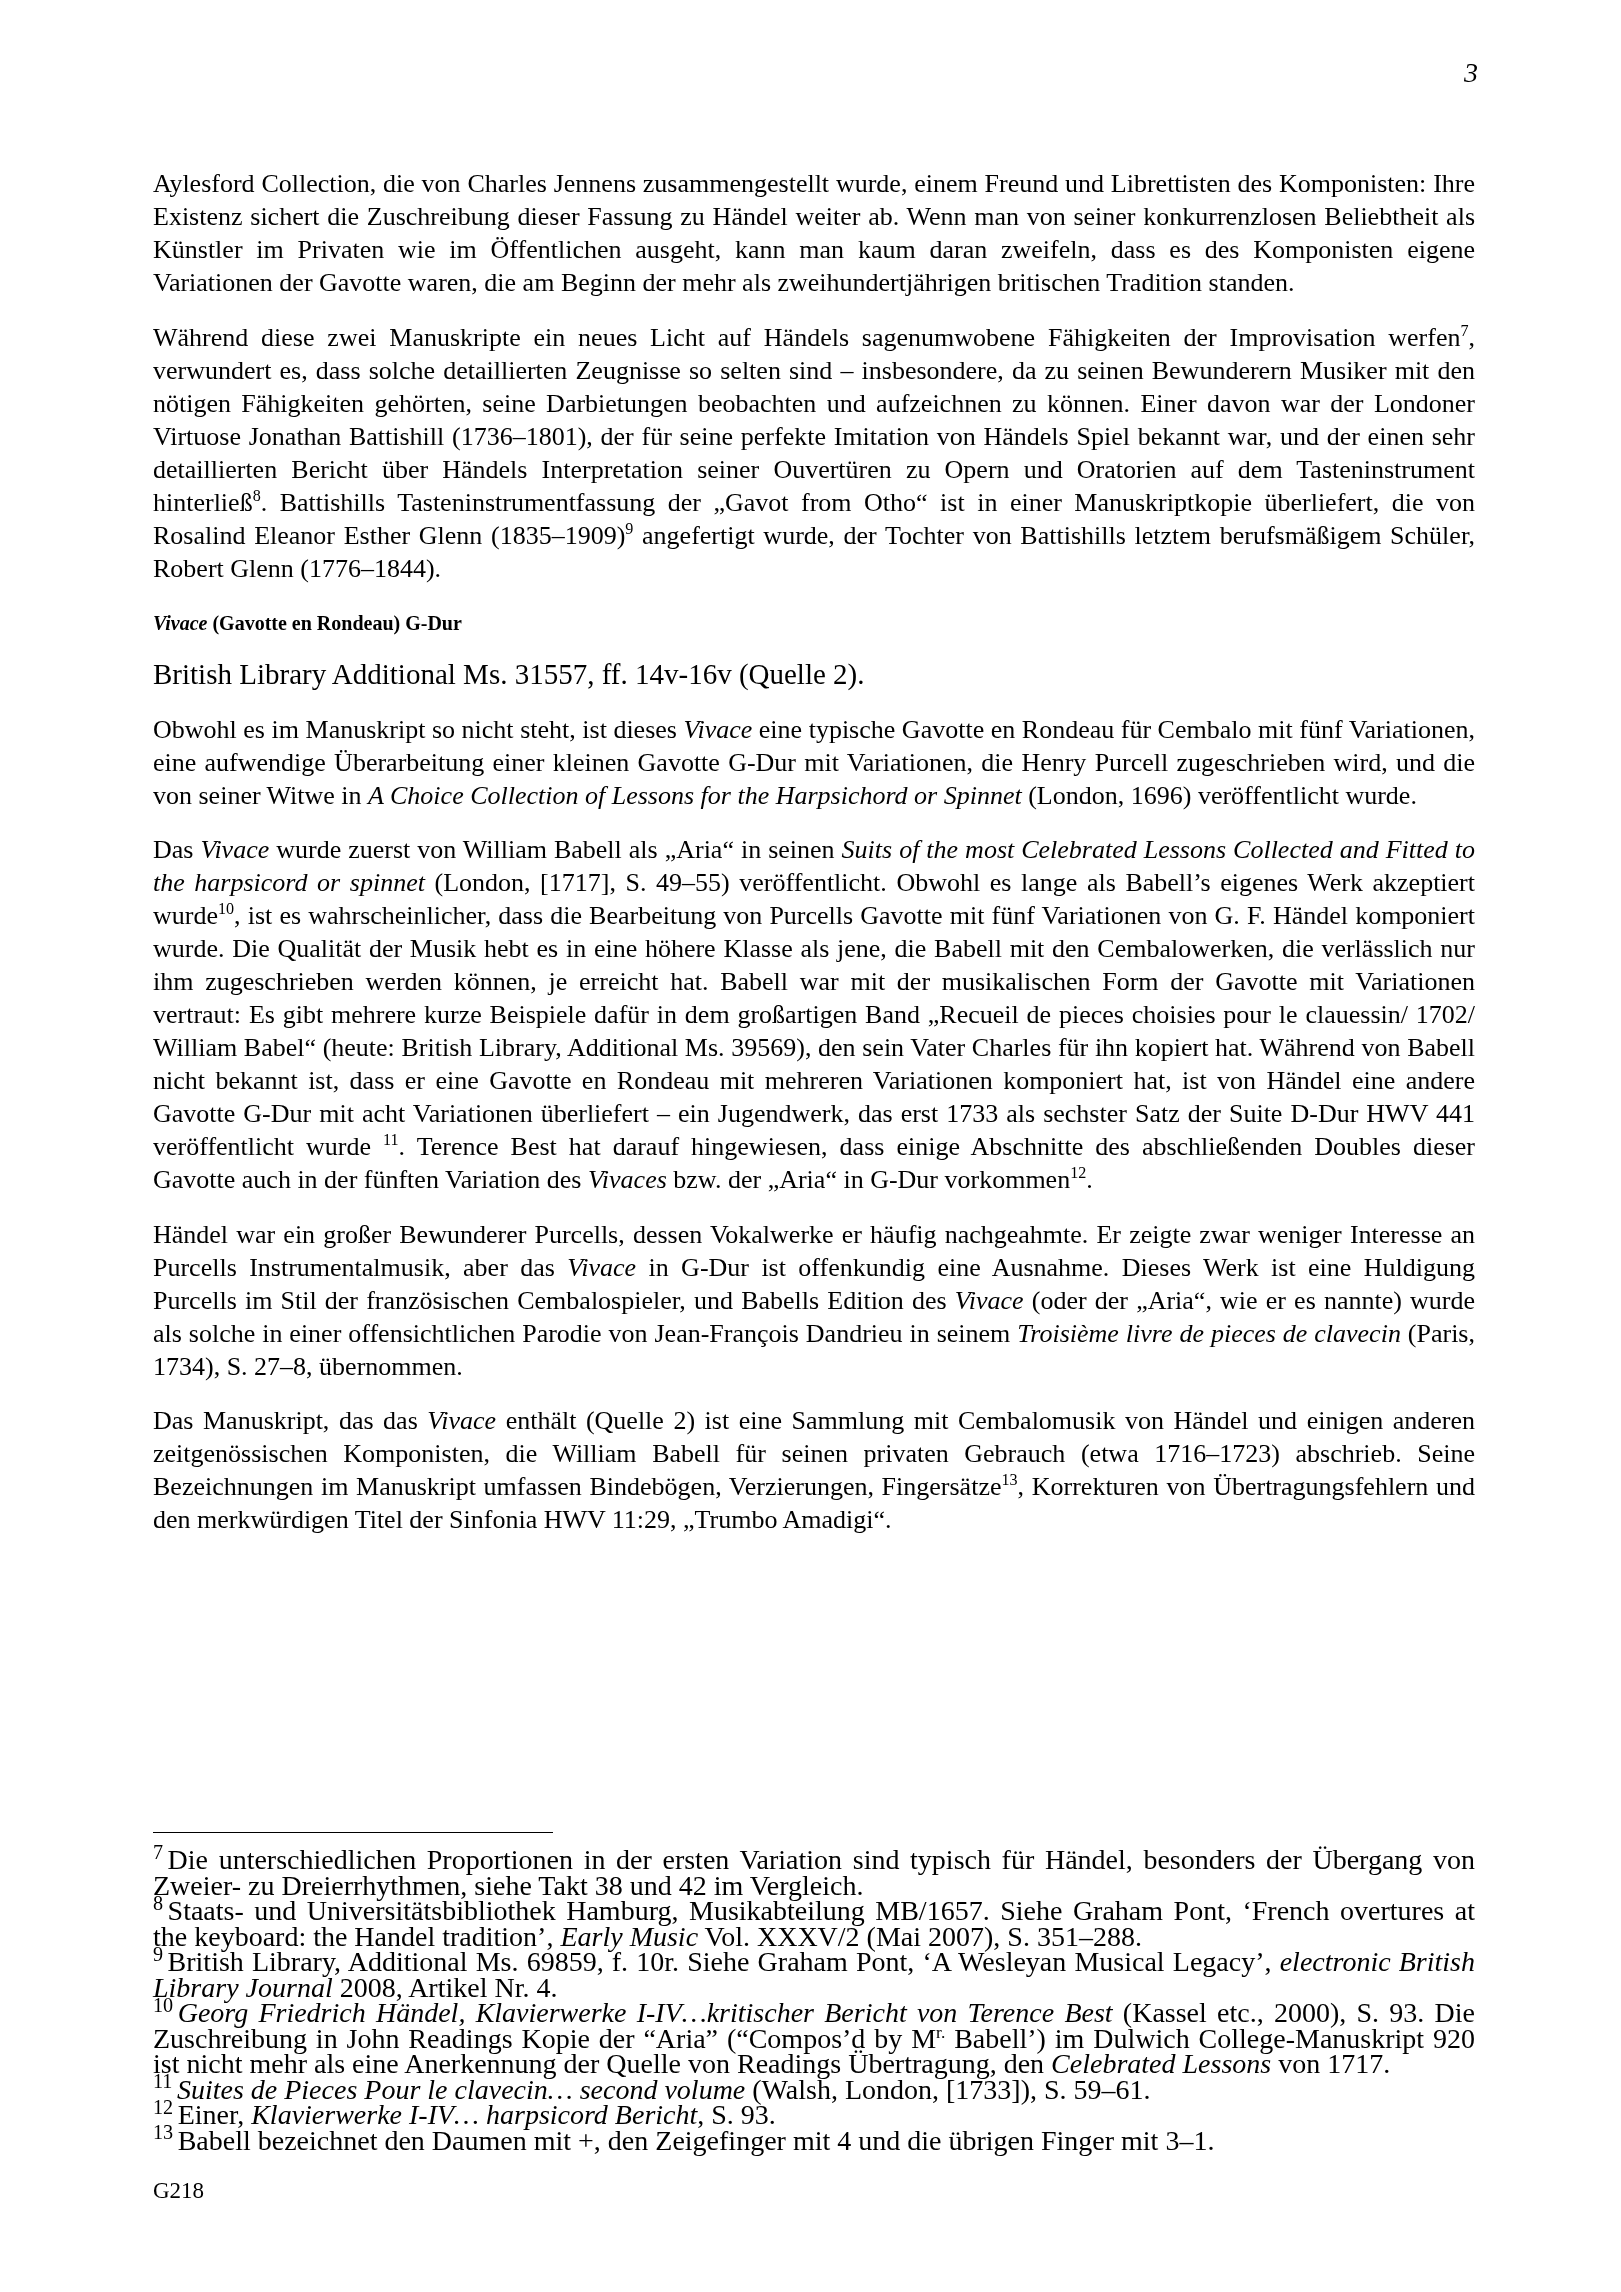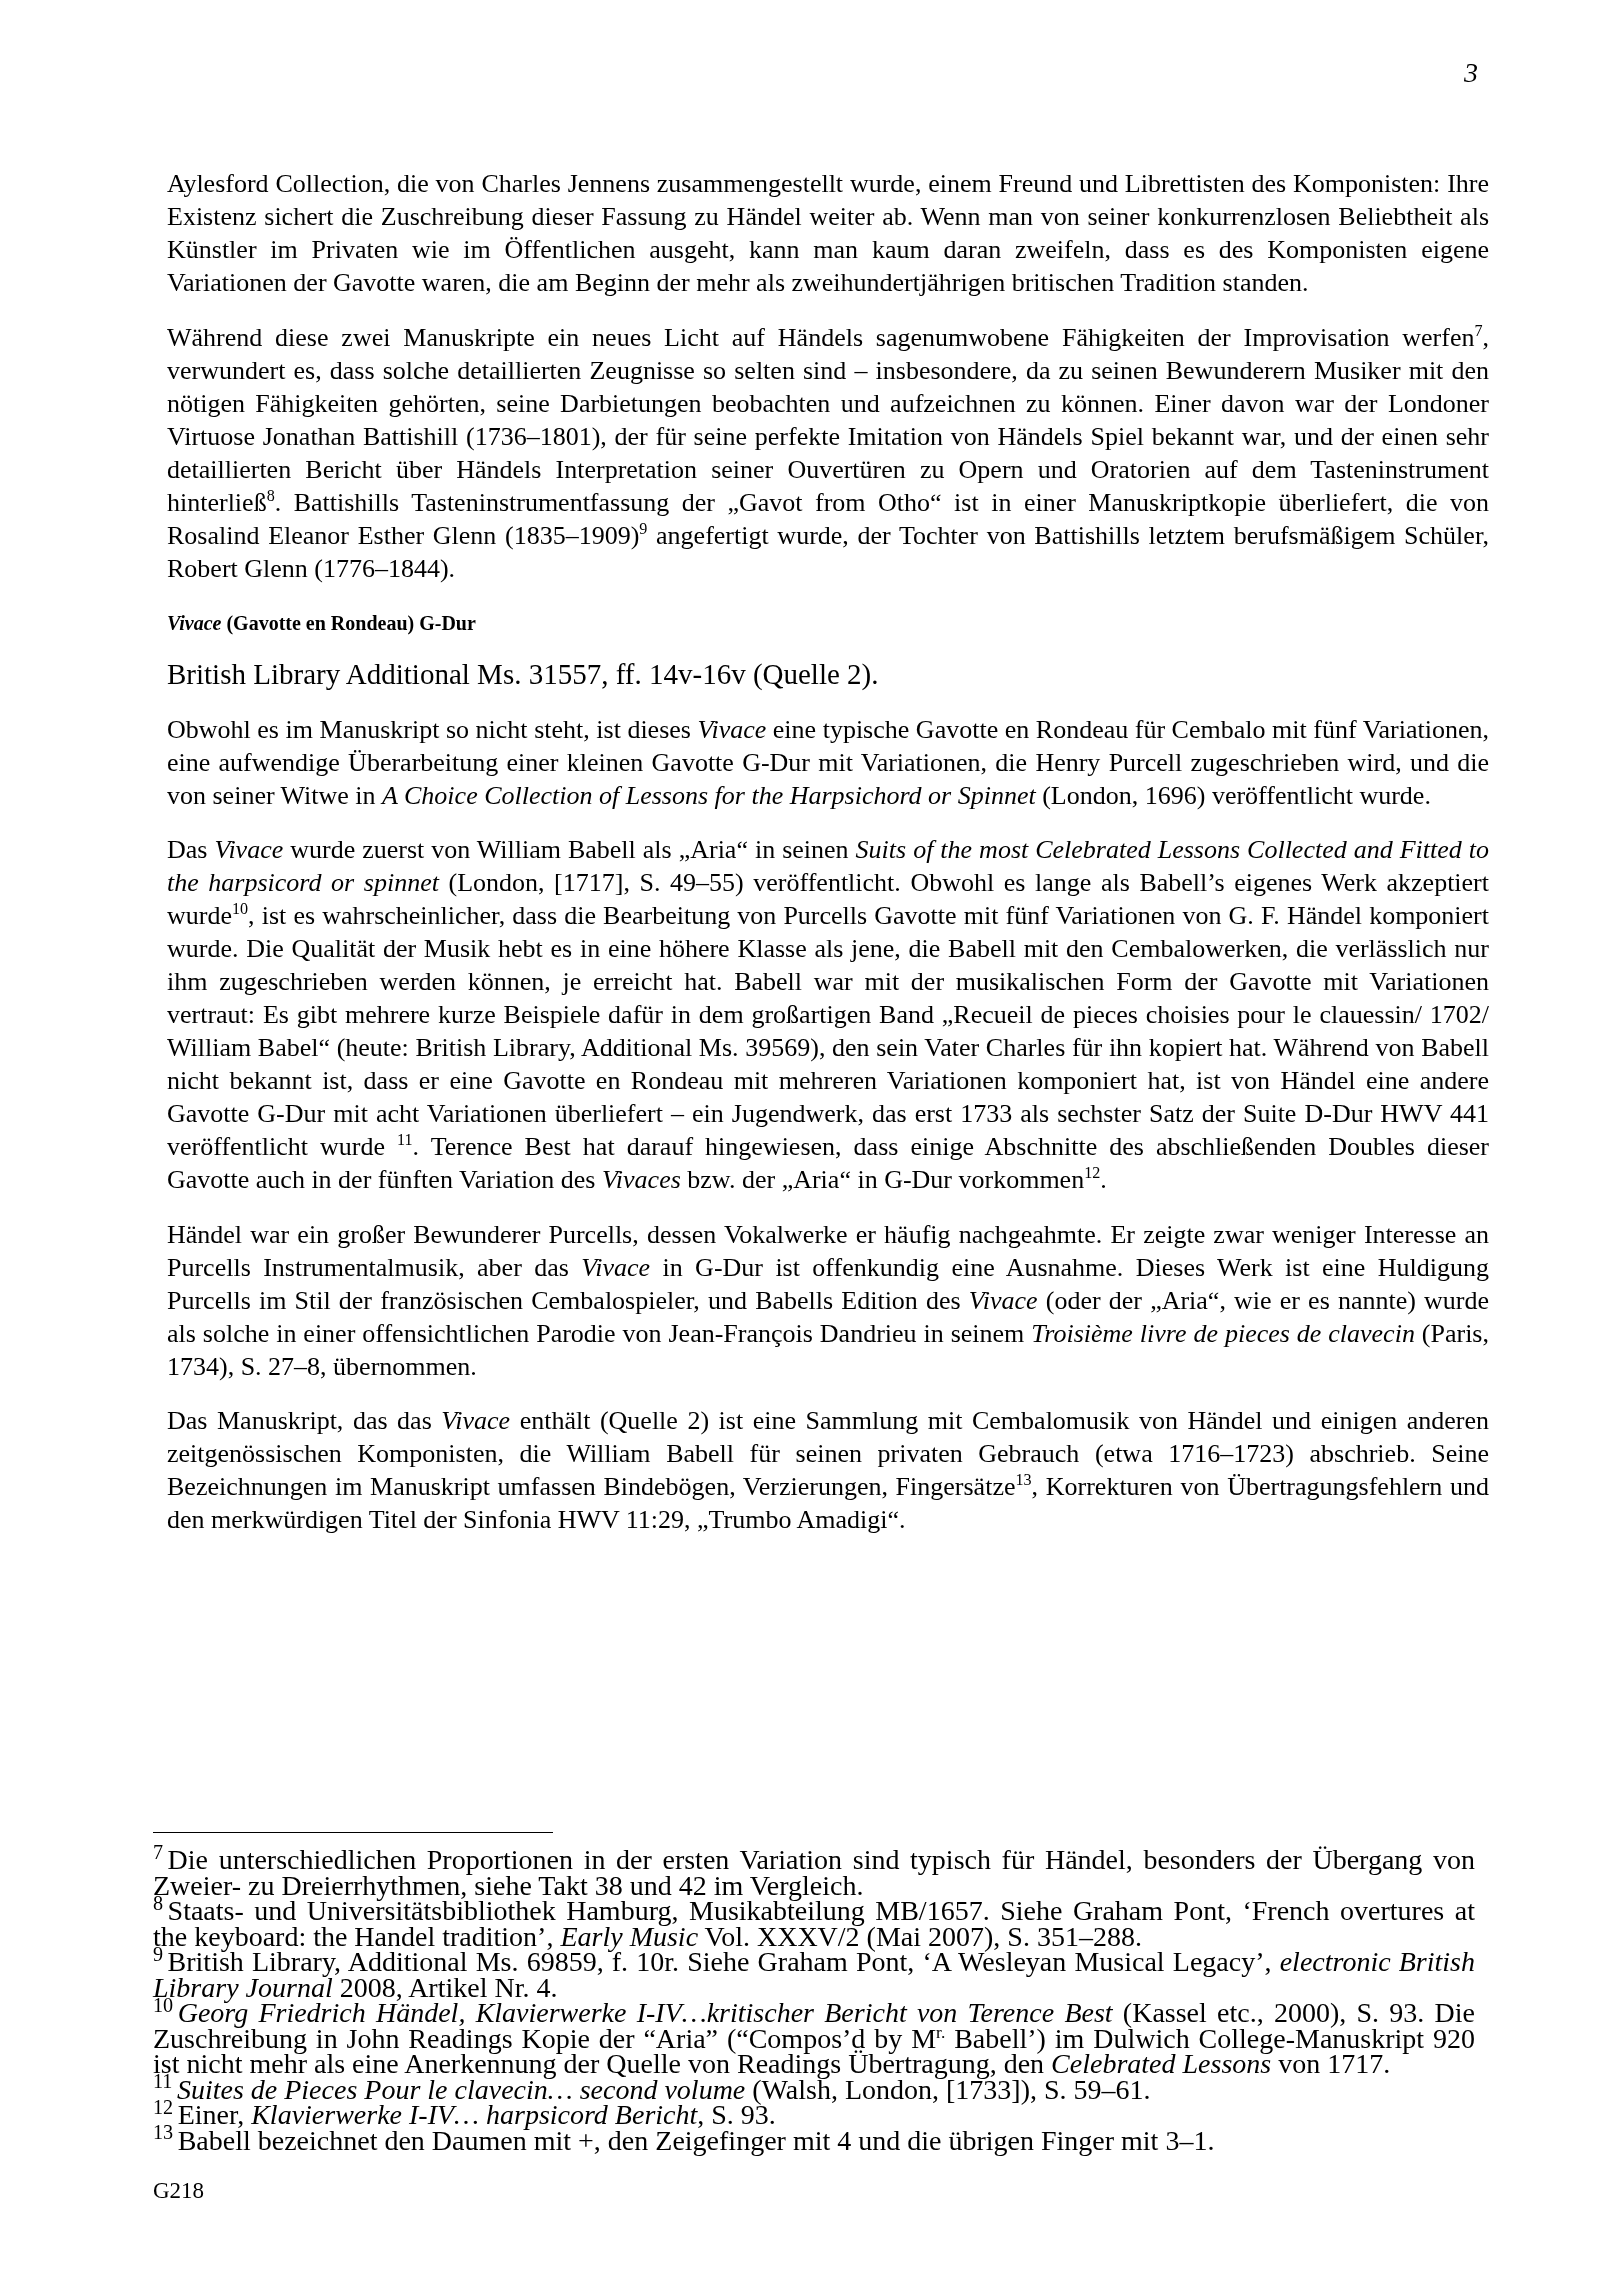--- a/index.html
+++ b/index.html
@@ -9,21 +9,21 @@
     background:#ffffff;
     color:#000000;
     font-family:"Liberation Serif", serif;
     overflow:hidden;
   }
   .page-number {
     position:absolute; top:57px; right:143px;
     font-size:28px; font-style:italic;
   }
   .content {
-    position:absolute; left:167px; top:167px; width:1322px;
+    position:absolute; left:153px; top:167px; width:1322px;
   }
   .para {
     font-size:26px; line-height:33px;
     text-align:justify;
     margin:0 0 21.5px 0;
   }
   .heading {
     font-size:20px; font-weight:bold;
     margin:5.4px 0 18px 0; line-height:34px;
   }

